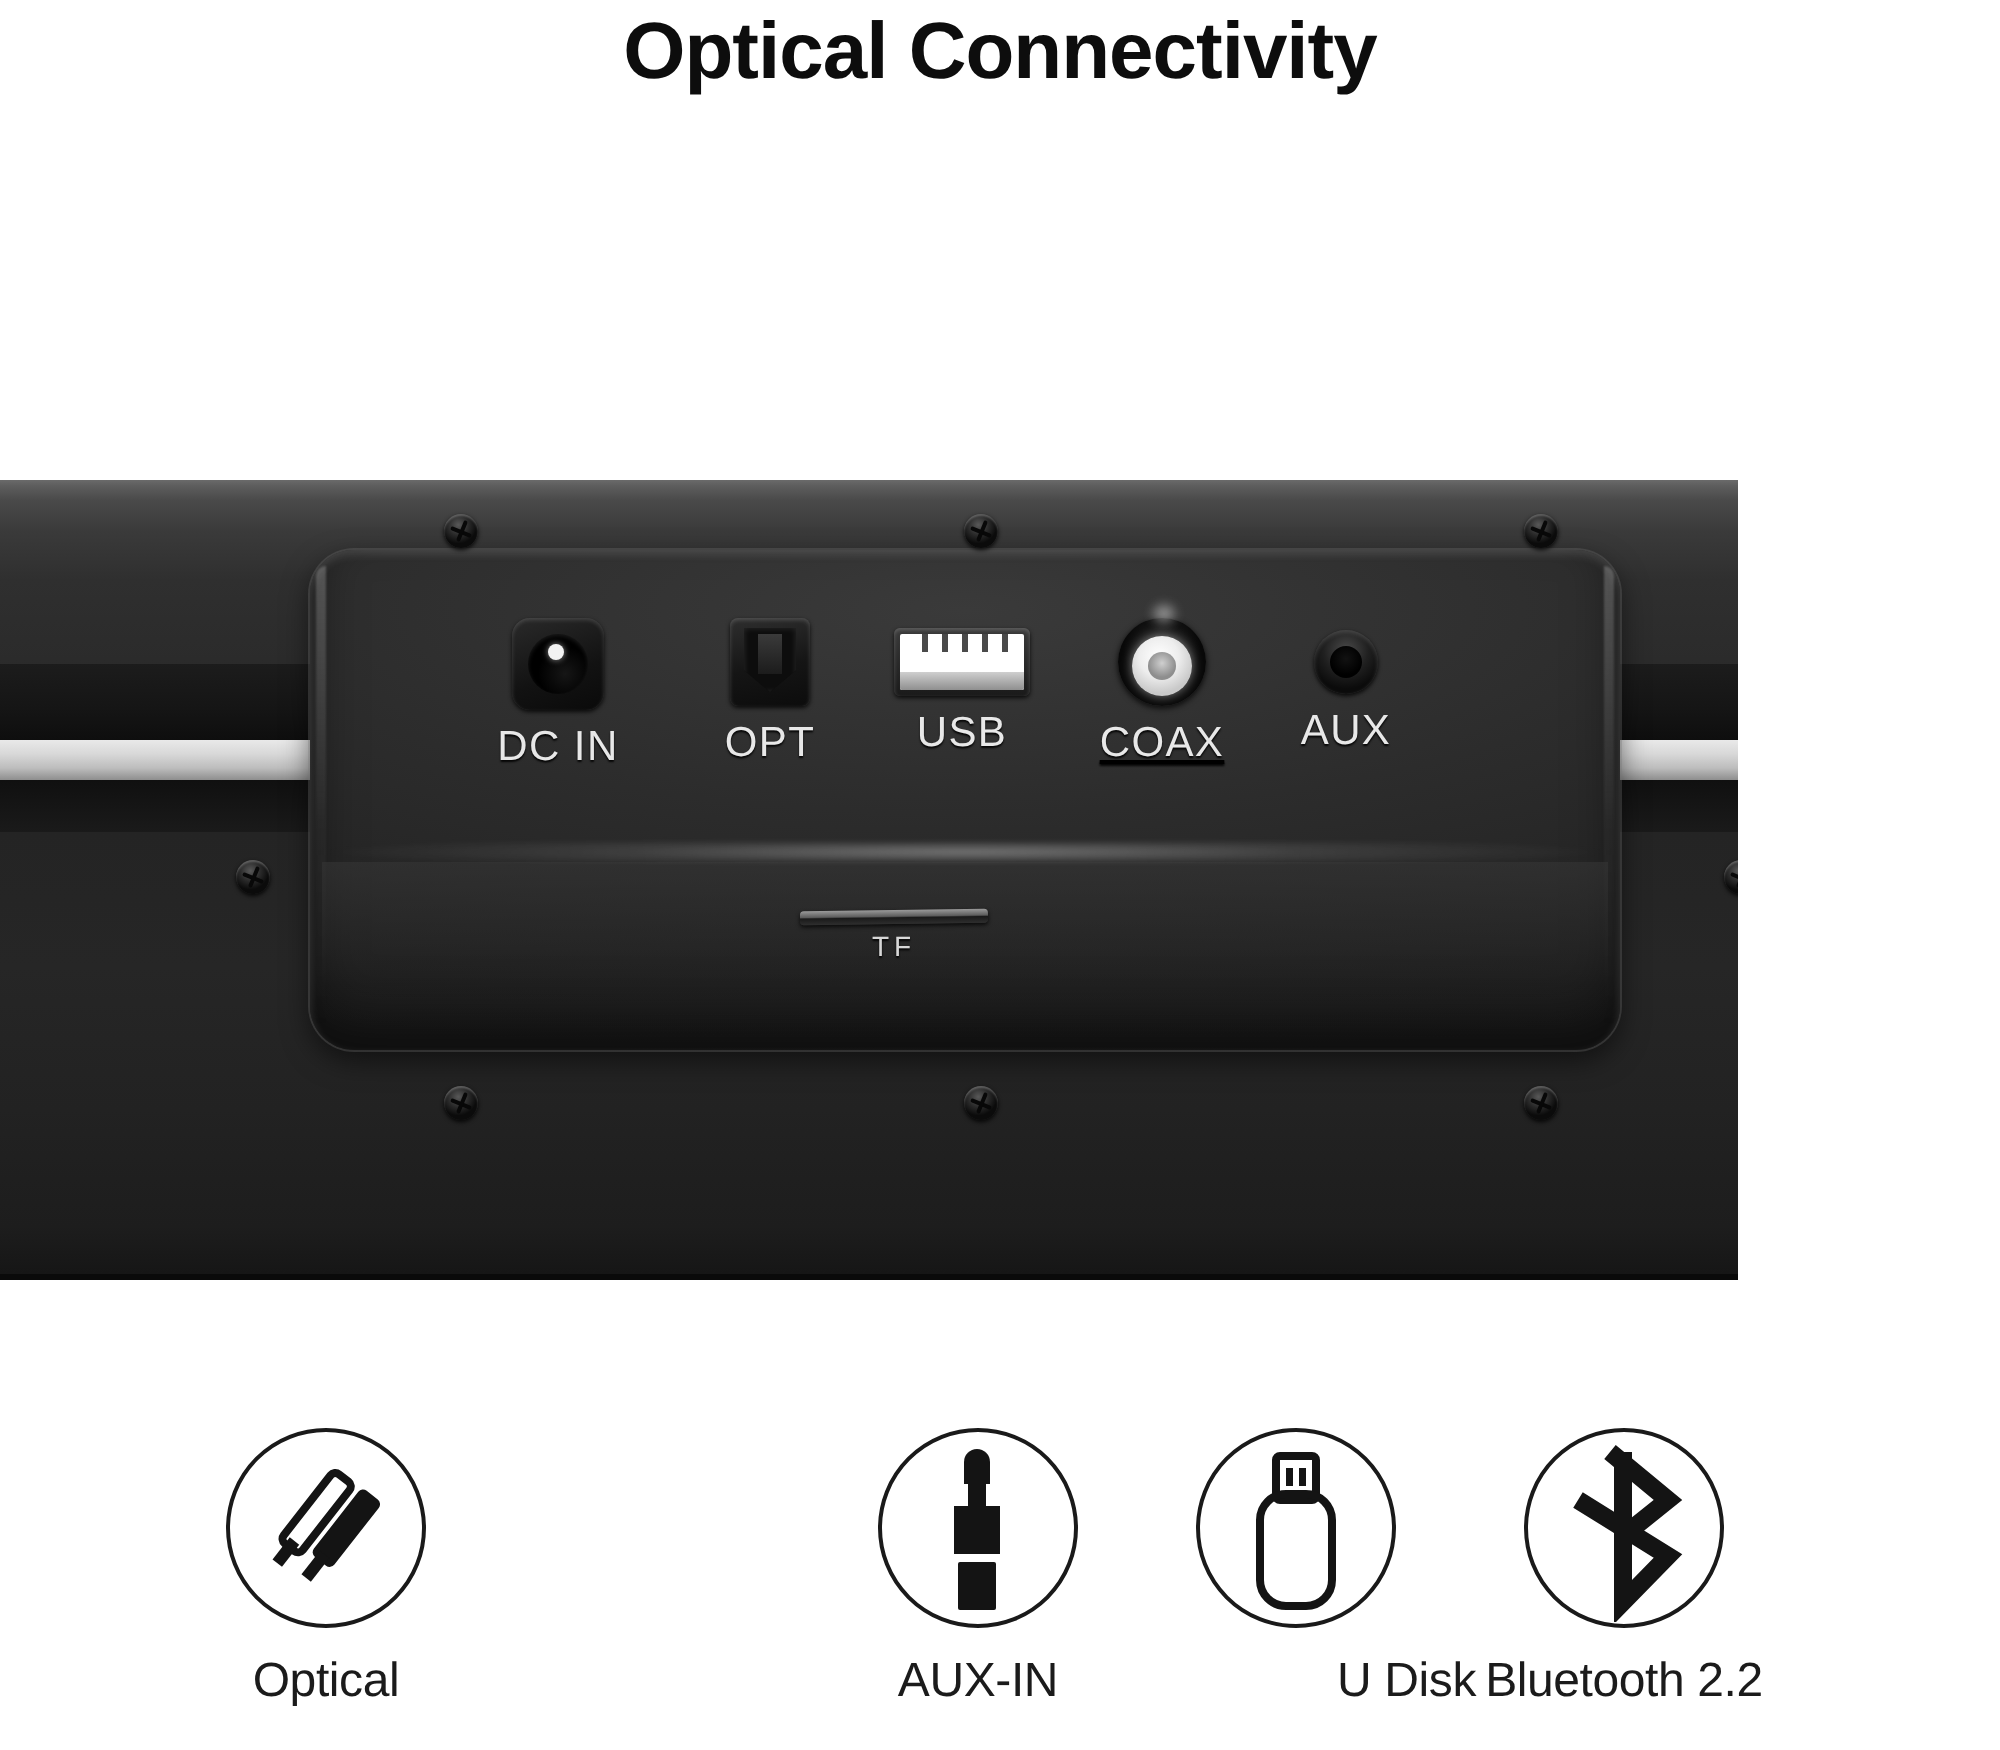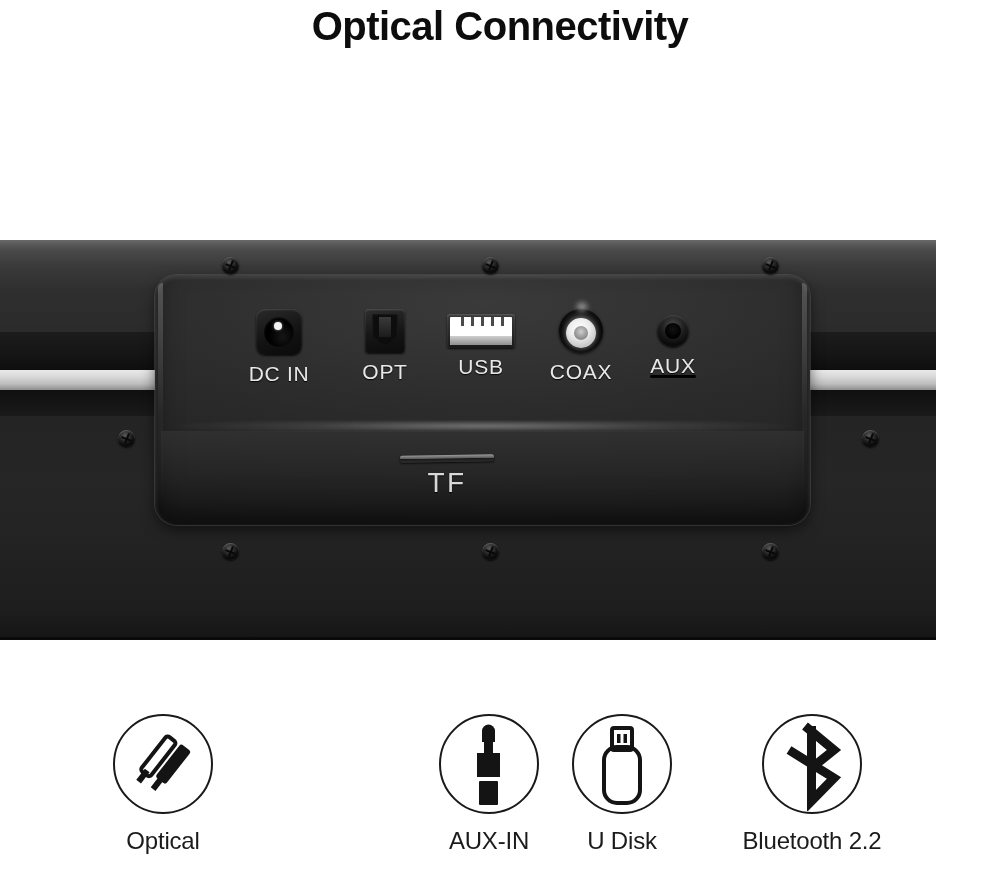--- a/index.html
+++ b/index.html
@@ -24,21 +24,21 @@
   }
   #subtitle{
     margin:0;padding-top:14px;
     font-size:26px;line-height:34px;
     font-weight:400;color:#231f20;
     letter-spacing:-0.2px;
   }
 
   
   #soundbar{
-    position:absolute;left:0;top:240px;width:936px;height:400px;
+    position:absolute;left:0;top:240px;width:869px;height:400px;
     background:
       linear-gradient(180deg,
         #6a6a6a 0px, #5d5d5d 3px,
         #4a4a4a 10px, #3a3a3a 26px,
         #2f2f2f 50px, #2b2b2b 90px,
         #262626 118px, #1f1f1f 126px,
         #1a1a1a 131px, #191919 132px);
     overflow:hidden;
   }
   
@@ -209,21 +209,21 @@
   
   #tf-item{position:absolute;left:232px;top:180px;text-align:center;width:120px;}
   #tf-slot{
     width:94px;height:7px;margin:0 auto;
     background:linear-gradient(180deg,#9a9a9a,#5d5d5d 45%,#1a1a1a 55%,#2e2e2e);
     border-radius:2px;
     transform:rotate(-0.8deg);
     box-shadow:0 1px 2px rgba(0,0,0,.8);
   }
   #tf-label{
-    margin-top:10px;font-size:28px;line-height:22px;
+    font-size:14px;line-height:22px;
     color:#d8d8d8;letter-spacing:2.5px;
     text-shadow:0 1px 1px rgba(0,0,0,.9);
   }
 
   
   .screw{
     position:absolute;width:17px;height:17px;border-radius:50%;
     background:radial-gradient(55% 55% at 42% 32%,#585858,#2a2a2a 55%,#0b0b0b 100%);
     box-shadow:0 1px 2px rgba(0,0,0,.85),inset 0 1px 1px rgba(255,255,255,.25);
     z-index:6;
@@ -296,30 +296,30 @@
       <div class="port-label">OPT</div>
     </div>
 
     <div class="port-item" style="left:268px;width:116px;">
       <div id="usb-jack">
         <div id="usb-inner"></div>
       </div>
       <div class="port-label">USB</div>
     </div>
 
-    <div class="port-item" style="left:368px;width:116px;">
+    <div class="port-item" style="left:368px;width:116px;text-decoration:underline;">
       <div id="coax-jack">
         <div id="coax-outer"></div>
         <div id="coax-ring"></div>
         <div id="coax-glint"></div>
       </div>
       <div class="port-label">COAX</div>
     </div>
 
-    <div class="port-item" style="left:460px;width:116px;text-decoration:underline;">
+    <div class="port-item" style="left:460px;width:116px;">
       <div id="aux-jack"></div>
       <div class="port-label">AUX</div>
     </div>
 
     <div id="tf-item">
       <div id="tf-slot"></div>
       <div id="tf-label">TF</div>
     </div>
   </div>
 </div>
@@ -348,21 +348,21 @@
           <path d="M41 15 a6.5 6.5 0 0 1 13 0 v11 h-13 z"></path>
           <rect x="43" y="26" width="9" height="11"></rect>
           <path d="M36 37 h23 v24 h-23 z"></path>
           <rect x="38" y="65" width="19" height="24" rx="1"></rect>
         </g>
       </svg>
     </div>
     <div class="icon-label">AUX-IN</div>
   </div>
 
-  <div class="icon-cell" style="left:532px;">
+  <div class="icon-cell" style="left:558px;text-align:right;">
     <div class="icon-circle">
       <svg width="95" height="95" viewBox="0 0 95 95">
         <rect x="38" y="12" width="20" height="22" rx="2" fill="none" stroke="#141414" stroke-width="4"></rect>
         <rect x="43" y="18" width="3.5" height="9" fill="#141414"></rect>
         <rect x="49.5" y="18" width="3.5" height="9" fill="#141414"></rect>
         <rect x="30" y="31" width="36" height="56" rx="13" fill="none" stroke="#141414" stroke-width="4"></rect>
       </svg>
     </div>
     <div class="icon-label">U Disk</div>
   </div>

